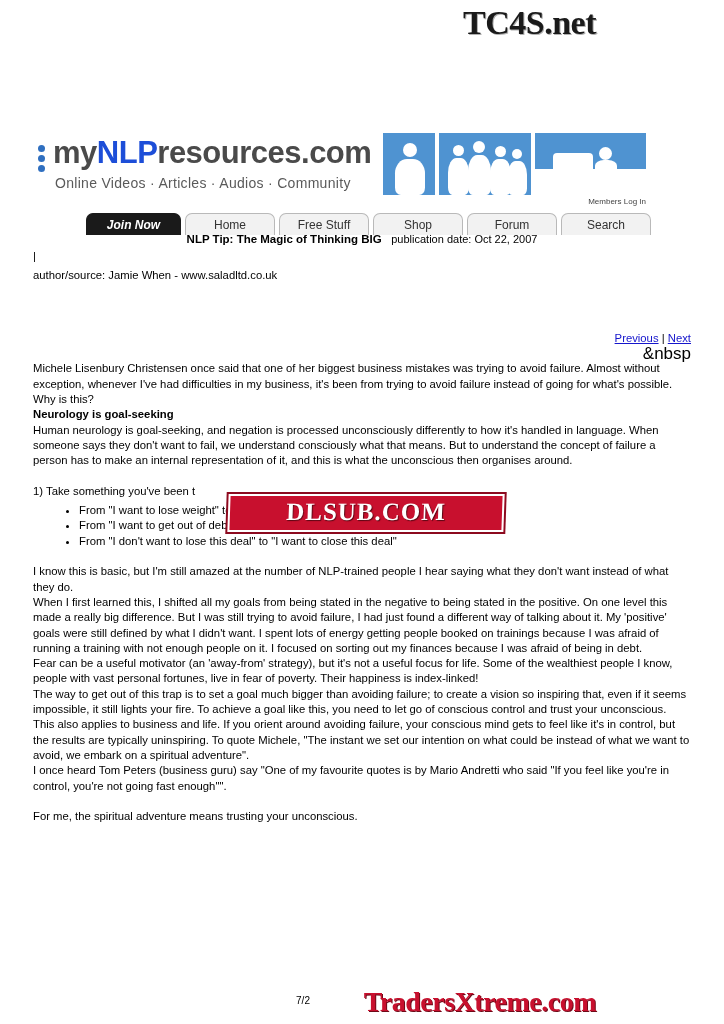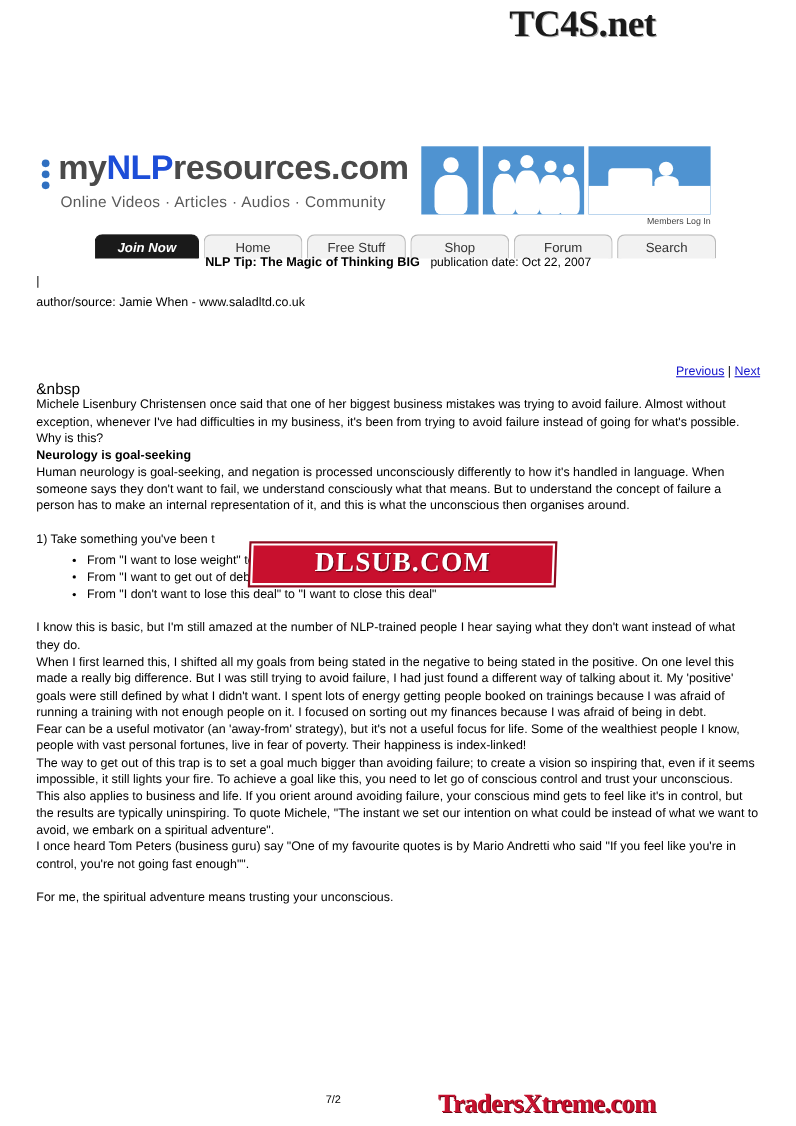--- a/index.html
+++ b/index.html
@@ -178,21 +178,22 @@
     text-align: right;
     font-size: 11.3px;
   }
   .navlinks a {
     color: #1515cc;
     text-decoration: underline;
     cursor: pointer;
   }
   .navlinks .sep { color: #000; text-decoration: none; }
   .nbsp-line {
-    font-size: 14px;
+    text-align: right;
+    font-size: 17px;
     margin-top: 0px;
   }
 
   .para { margin: 0; }
   .para + .para { margin-top: 0px; }
   .bold-head { font-weight: bold; margin: 0; }
   .spacer { height: 15px; }
   .num-item { margin: 0; }
   ul.bullets {
     margin: 4px 0 0 0;
@@ -234,21 +235,21 @@
     text-align: center;
     font-size: 10px;
     color: #000;
   }
   .txwm {
     position: absolute;
     right: 10px;
     bottom: 6px;
     font-family: "Liberation Serif", serif;
     font-weight: bold;
-    font-size: 24px;
+    font-size: 28px;
     color: #c8102e;
     text-shadow: 1px 1px 0 #6e0a18;
     letter-spacing: -0.5px;
   }
 </style>
 </head>
 <body>
 
 <div class="page">
 

